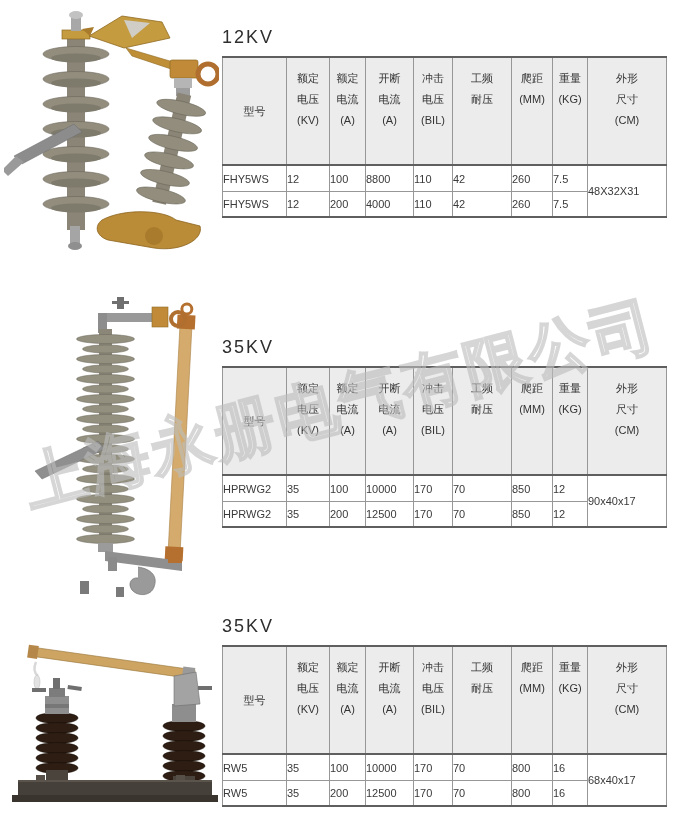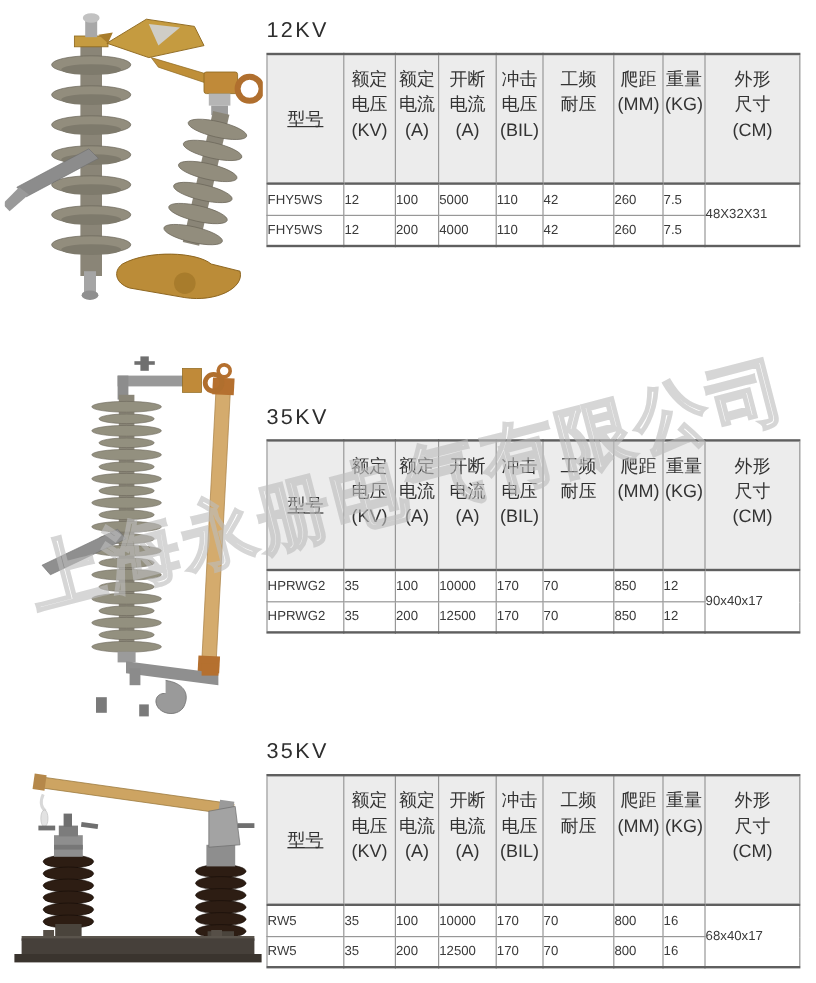--- a/index.html
+++ b/index.html
@@ -7,29 +7,29 @@
         font-family:"Liberation Sans","DejaVu Sans",sans-serif;color:#333;}
 
   
   .watermark{position:absolute;left:-10px;top:362px;width:700px;text-align:center;
     font-size:62px;font-weight:bold;letter-spacing:3px;white-space:nowrap;
     transform:rotate(-14.5deg);color:transparent;
     -webkit-text-stroke:2px #bdbdbd;opacity:.62;z-index:6;pointer-events:none;}
 
   
   .spec{position:absolute;left:222px;width:446px;z-index:4;}
-  .s1{top:15px;} .s2{top:337px;} .s3{top:616px;}
+  .s1{top:27px;} .s2{top:337px;} .s3{top:616px;}
   .title{margin:0 0 8px 0;font-size:18px;font-weight:500;letter-spacing:2px;color:#2e2e2e;}
 
   table.spec-table{border-collapse:collapse;table-layout:fixed;width:444px;
     border-top:2px solid #5f5f5f;border-bottom:2px solid #5f5f5f;background:#fff;}
   .spec-table th,.spec-table td{border:1px solid #979797;font-weight:normal;}
   .spec-table thead th{height:82px;background:#ececec;vertical-align:top;
-    padding:10px 0 0 0;font-size:15px;color:#333;border-bottom:2px solid #5f5f5f;}
-  .spec-table thead th.hc-c{vertical-align:middle;padding:12px;text-decoration:underline;}
+    padding:10px 0 0 0;font-size:11px;color:#333;border-bottom:2px solid #5f5f5f;}
+  .spec-table thead th.hc-c{vertical-align:middle;padding:12px;}
   .hline{display:block;line-height:21px;text-align:center;}
   .spec-table tbody td{height:25px;text-align:left;vertical-align:middle;
     font-size:11px;color:#3a3a3a;padding:0;background:#fff;}
   .spec-table tbody tr.r2 td{height:24px;}
 
   
   .product{position:absolute;margin:0;z-index:2;}
   .p1{left:4px;top:8px;} .p2{left:20px;top:295px;} .p3{left:8px;top:628px;}
 </style>
 </head>
@@ -257,21 +257,21 @@
               <span class="hline">尺寸</span>
               <span class="hline">(CM)</span>
             </th>
         </tr>
       </thead>
       <tbody>
         <tr class="r1">
           <td>FHY5WS</td>
           <td>12</td>
           <td>100</td>
-          <td>5000</td>
+          <td>8800</td>
           <td>110</td>
           <td>42</td>
           <td>260</td>
           <td>7.5</td>
           <td rowspan="2">48X32X31</td>
         </tr>
         <tr class="r2">
           <td>FHY5WS</td>
           <td>12</td>
           <td>200</td>

